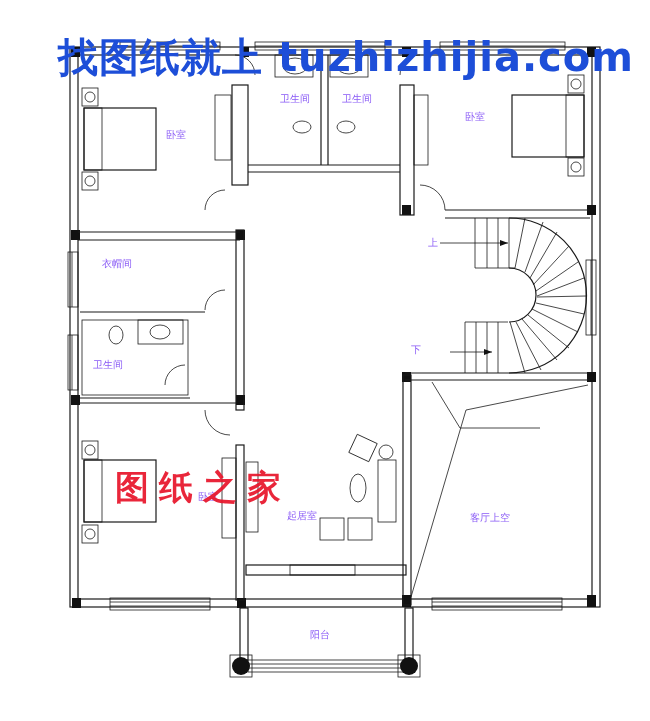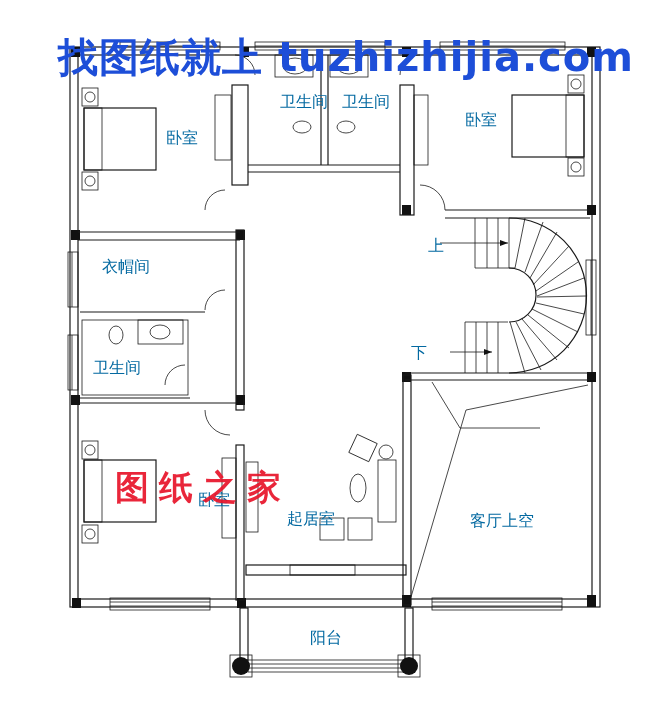--- a/index.html
+++ b/index.html
@@ -1,21 +1,21 @@
 <!DOCTYPE html>
 <html><head>
   <meta charset="utf-8">
   <style>
     html, body { margin: 0; padding: 0; background: #ffffff; }
     body { width: 650px; height: 721px; position: relative; overflow: hidden; font-family: "DejaVu Sans", sans-serif; }
     svg { position: absolute; left: 0; top: 0; }
     .w { fill: none; stroke: #1a1a1a; stroke-width: 1.2; }
     .t { fill: none; stroke: #1a1a1a; stroke-width: 0.8; }
     .col { fill: #111111; }
-    .lbl { position: absolute; font-size: 16px; color: #0369a1; font-family: "DejaVu Sans", sans-serif; white-space: nowrap; }
+    .lbl { position: absolute; font-size: 10px; color: #8b5cf6; font-family: "DejaVu Sans", sans-serif; white-space: nowrap; }
     .wm-top { position: absolute; left: 58px; top: 30px; font-size: 40px; color: #1d4ed8; font-family: "DejaVu Sans", sans-serif; white-space: nowrap; letter-spacing: 1px; font-weight: bold; }
     .wm-mid { position: absolute; left: 115px; top: 465px; font-size: 34px; color: #e8142a; font-family: "DejaVu Serif", serif; white-space: nowrap; letter-spacing: 10px; font-weight: bold; opacity: 0.92; }
   </style>
 </head>
 <body>
 
 <svg width="650" height="721" viewBox="0 0 650 721">
 
   <g>
     <rect class="w" x="70" y="47" width="530" height="560"></rect>

